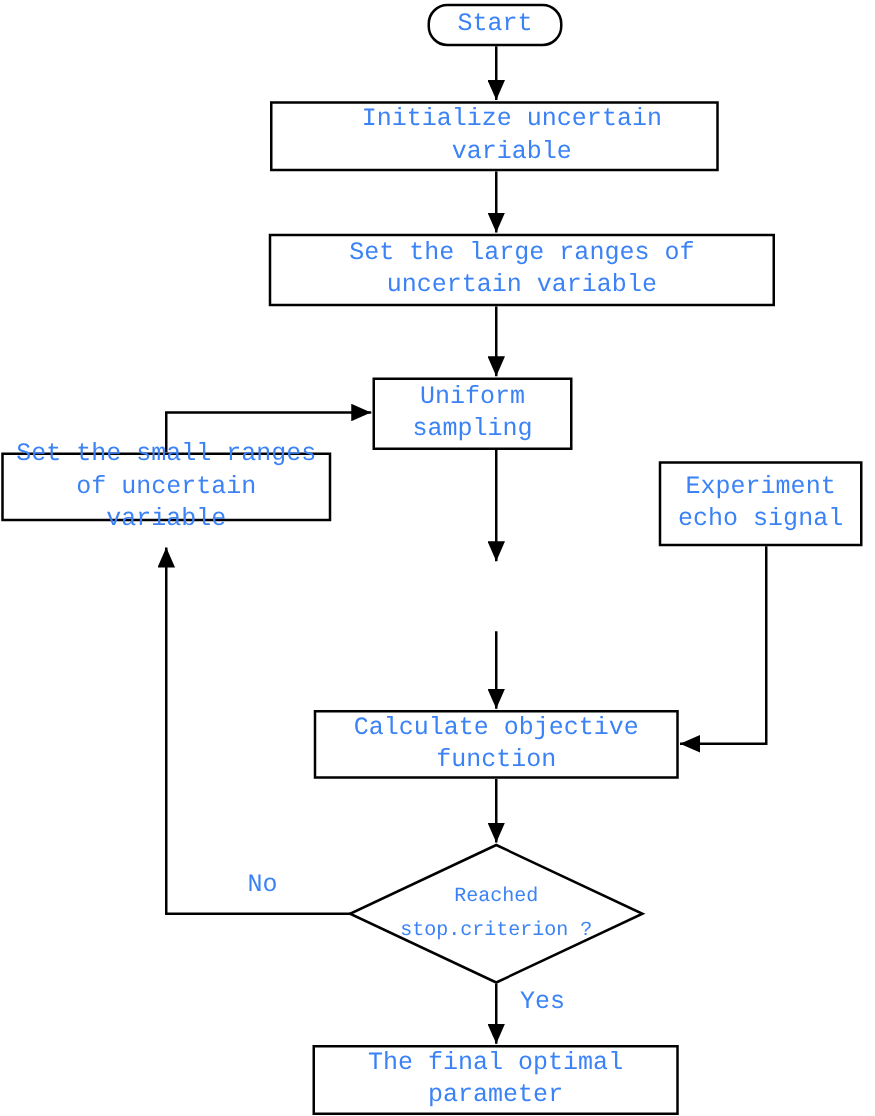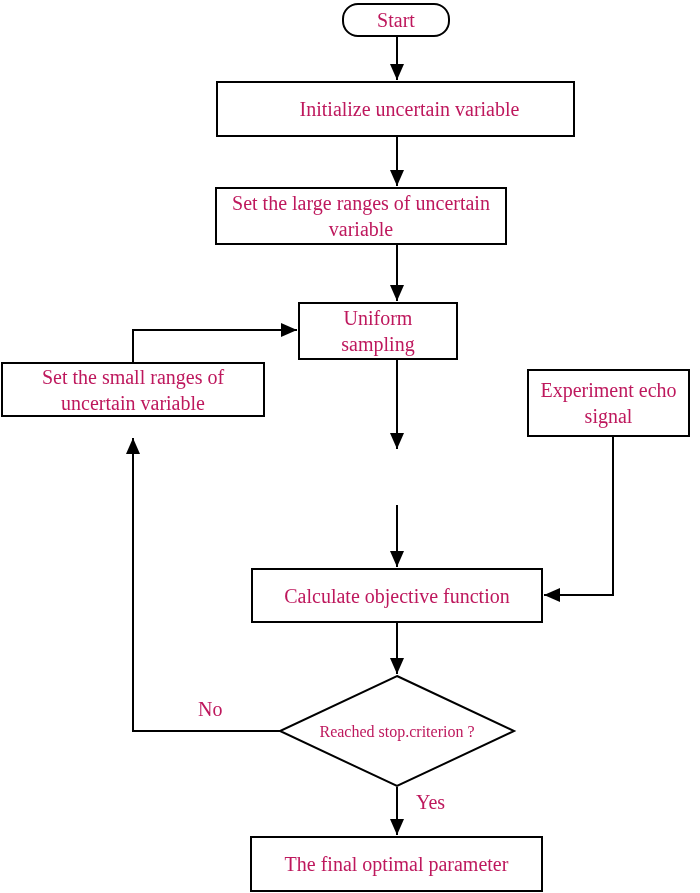--- a/index.html
+++ b/index.html
@@ -5,22 +5,22 @@
   html, body {
     margin: 0;
     padding: 0;
     background: #ffffff;
   }
   .canvas {
     position: relative;
     width: 700px;
     height: 893px;
     background: #ffffff;
-    font-family: Liberation Serif, serif;
-    color: #be185d;
+    font-family: Liberation Mono, monospace;
+    color: #3b82f6;
     overflow: hidden;
   }
   .overlay {
     position: absolute;
     left: 0;
     top: 0;
     width: 700px;
     height: 893px;
   }
   .node {
@@ -34,21 +34,21 @@
     text-align: center;
     font-size: 20px;
     line-height: 26px;
     padding: 2px 8px;
   }
   .terminator {
     border-radius: 16px;
   }
   .node-start        { left: 342px; top: 3px;   width: 108px; height: 34px; }
   .node-initialize   { left: 216px; top: 81px;  width: 359px; height: 56px; padding-left: 36px; }
-  .node-large-ranges { left: 215px; top: 187px; width: 292px; height: 58px; }
+  .node-large-ranges { left: 215px; top: 187px; width: 405px; height: 58px; }
   .node-uniform      { left: 298px; top: 302px; width: 160px; height: 58px; }
   .node-small-ranges { left: 1px;   top: 362px; width: 264px; height: 55px; }
   .node-echo         { left: 527px; top: 369px; width: 163px; height: 68px; }
   .node-calc-samples { left: 252px; top: 450px; width: 290px; height: 55px; }
   .node-calc-obj     { left: 251px; top: 568px; width: 292px; height: 55px; }
   .node-final        { left: 250px; top: 836px; width: 293px; height: 56px; }
   .diamond-text {
     position: absolute;
     left: 312px;
     top: 675px;

